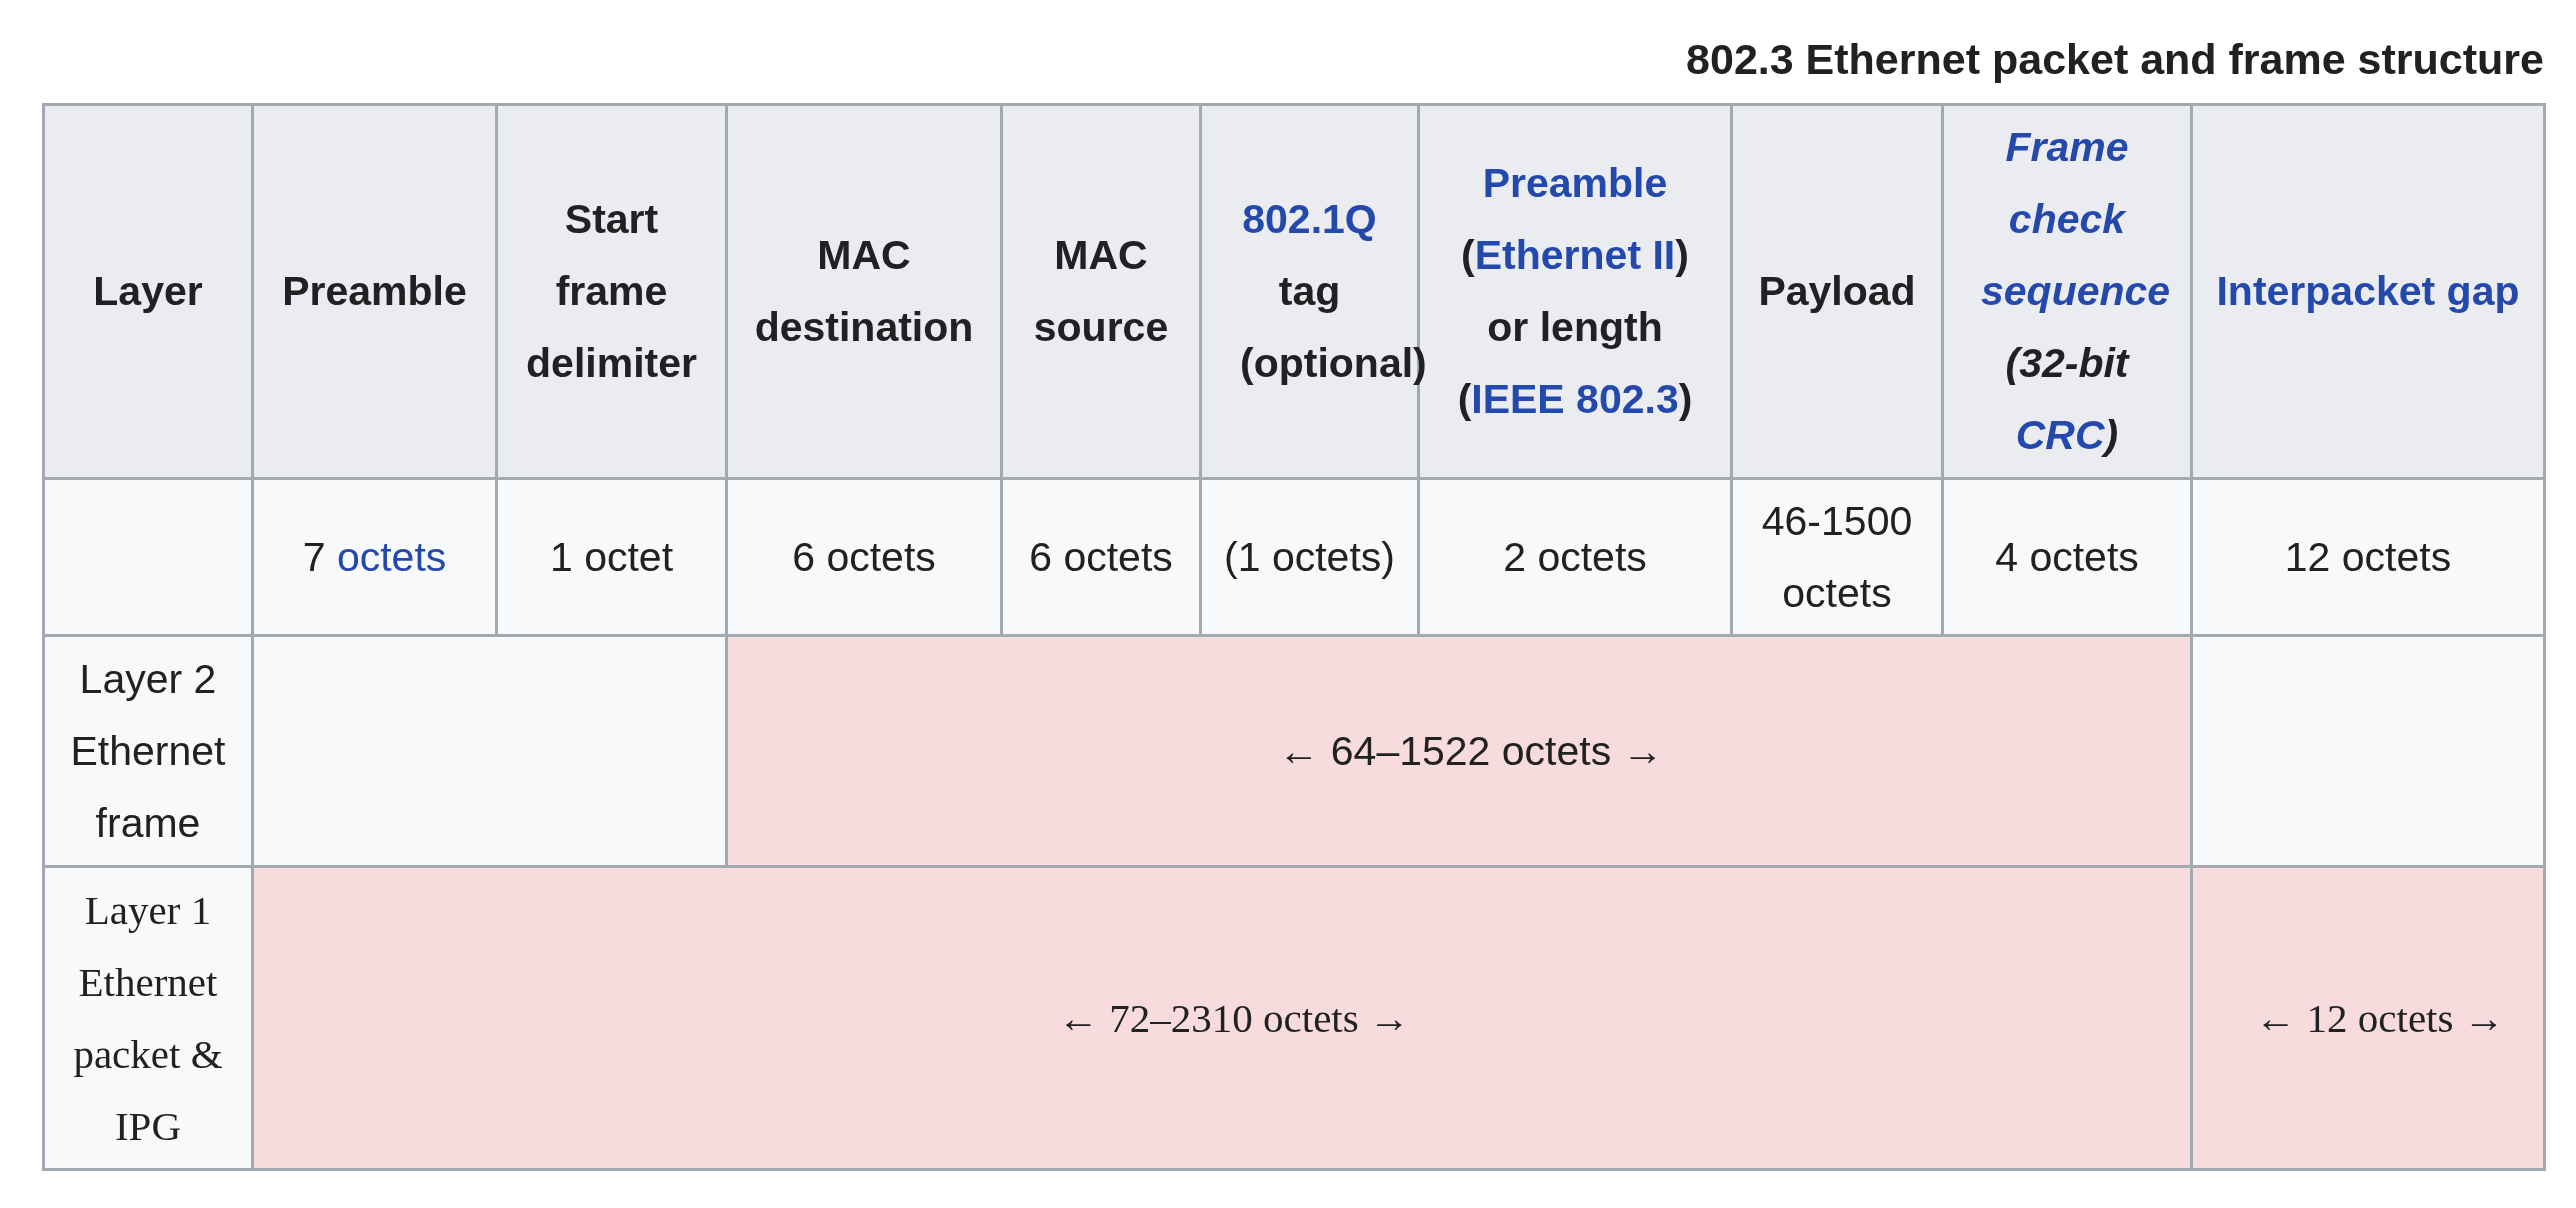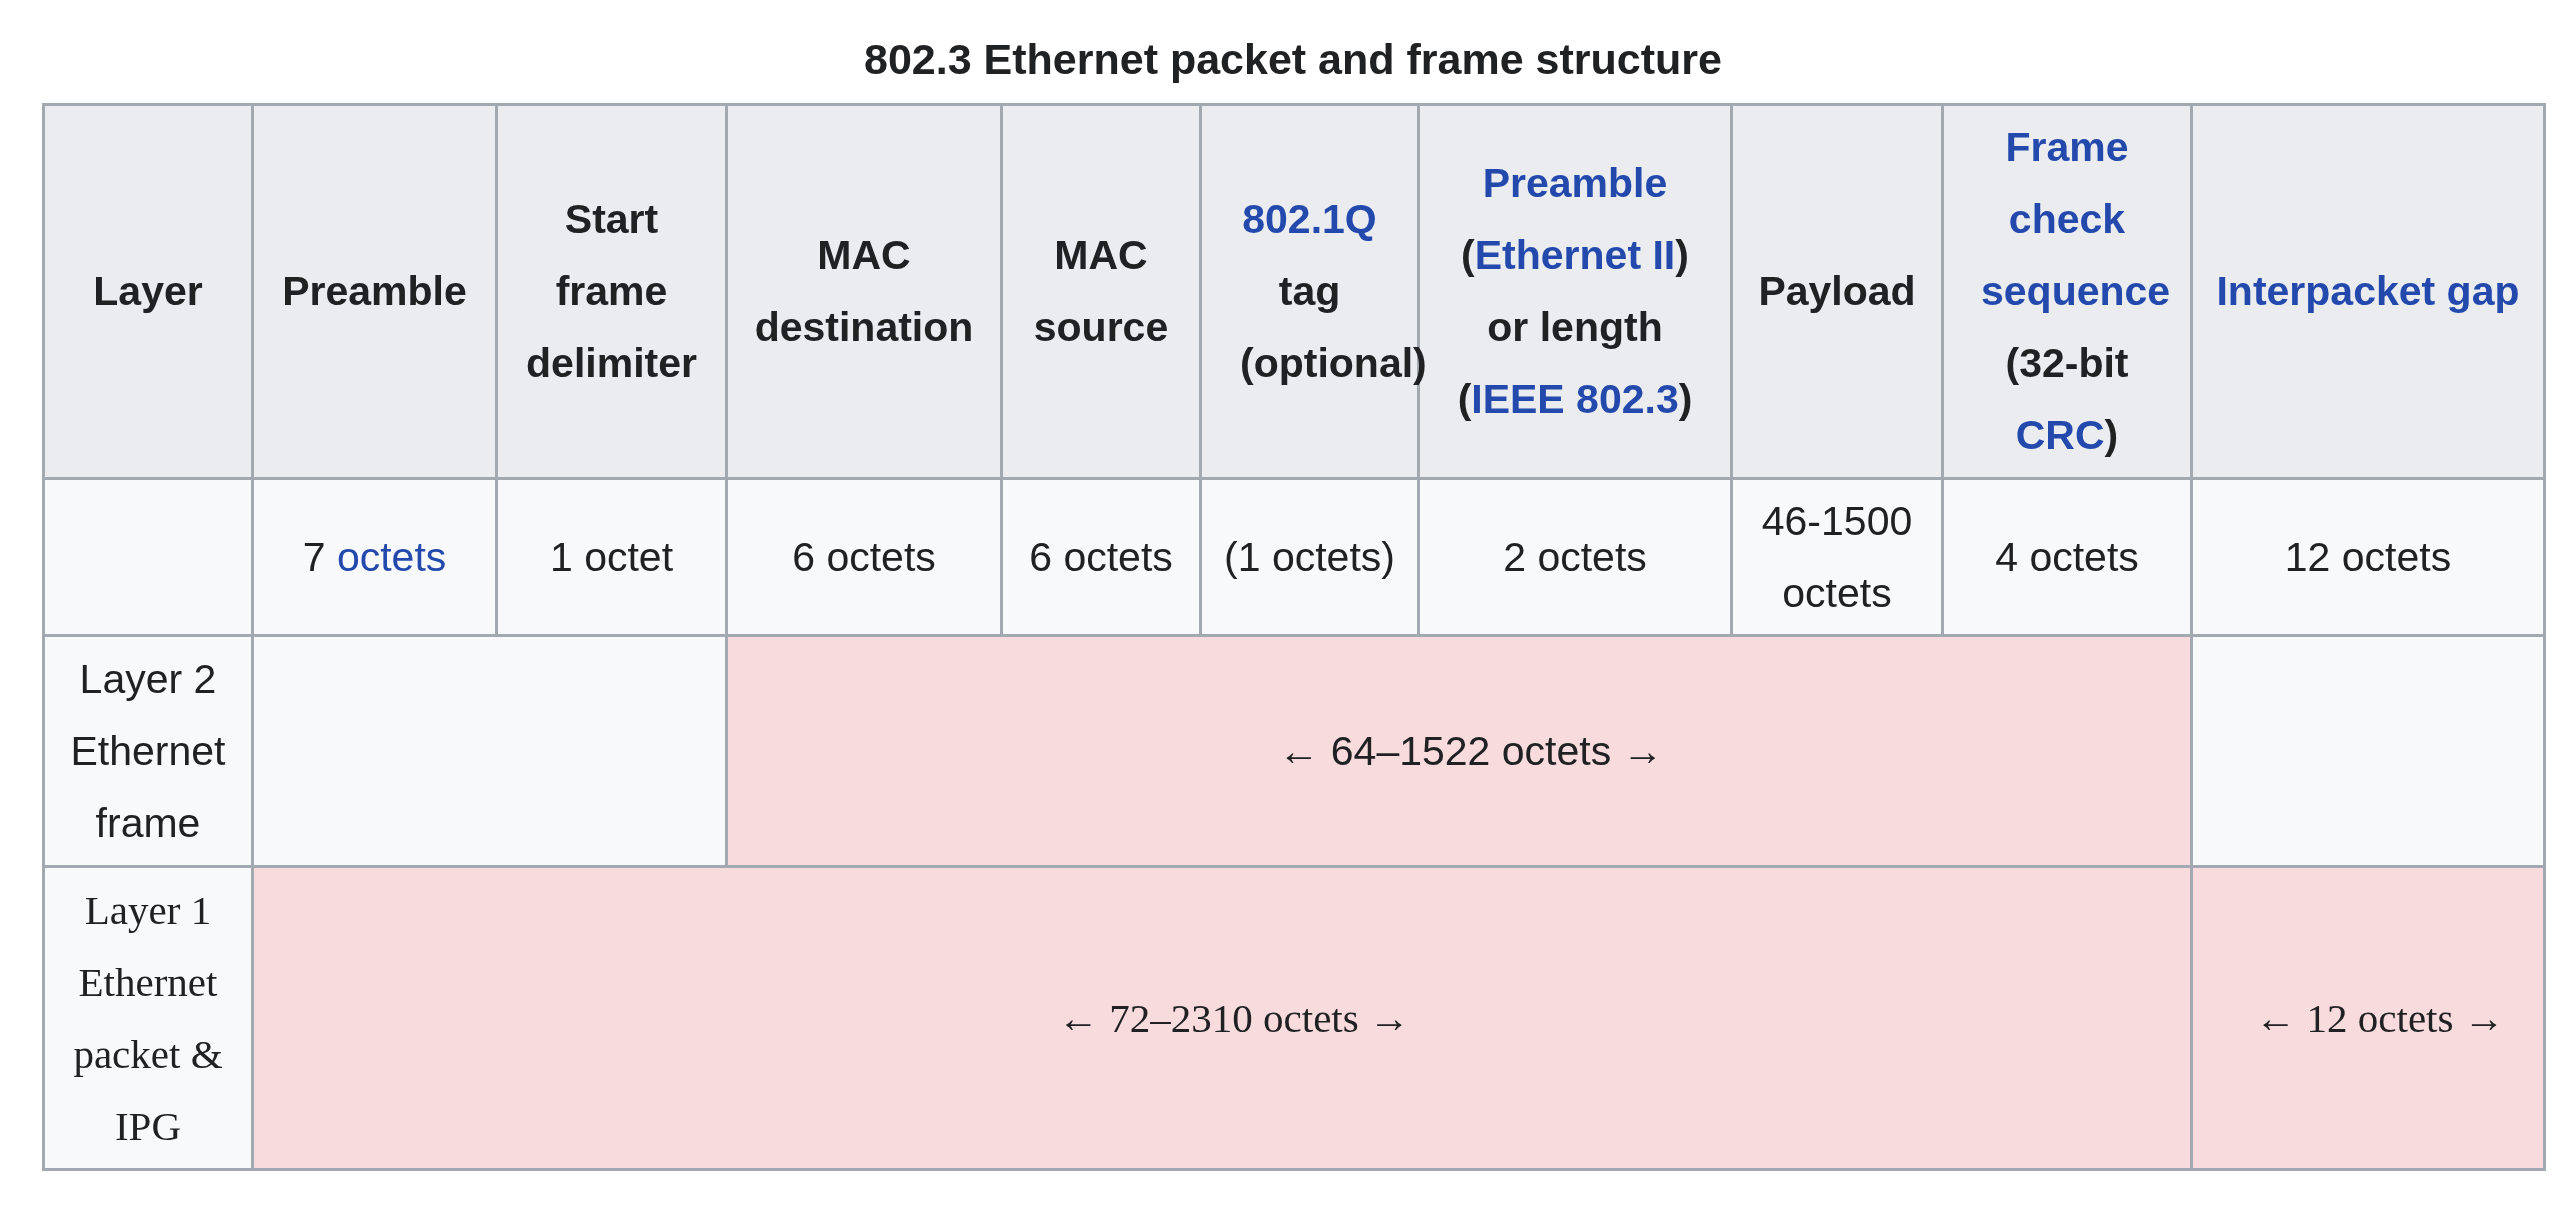--- a/index.html
+++ b/index.html
@@ -15,21 +15,21 @@
   html, body {
     width: 2576px; height: 1208px;
     background: var(--page-bg);
     font-family: "Liberation Sans", "DejaVu Sans", sans-serif;
     color: var(--text);
     overflow: hidden;
   }
   .title {
     margin: 36px 0 0 42px;
     width: 2502px;
-    text-align: center;
+    text-align: right;
     font-size: 43px;
     font-weight: bold;
     line-height: 47px;
     color: var(--text);
   }
   table.frame-table {
     border-collapse: collapse;
     table-layout: fixed;
     width: 2502px;
     margin: 19.7px 0 0 42px;
@@ -44,21 +44,21 @@
     background: var(--cell-bg);
     font-weight: normal;
   }
   thead th { background: var(--header-bg); font-weight: bold; }
   tr.row-header   { height: 374px; }
   tr.row-octets   { height: 157px; }
   tr.row-layer2   { height: 231px; }
   tr.row-layer1   { height: 303px; font-family: Liberation Serif, serif; }
   .hdr-1q    { padding: 0 38px; }
   .hdr-ether { padding: 0 34px; }
-  .hdr-fcs   { padding: 0 37px; }
+  .hdr-fcs   { padding: 0 37px; font-style: italic; }
   .pink { background: var(--pink); padding-left: 33px; }
   a.wlink {
     color: var(--link);
     text-decoration: none;
     cursor: pointer;
   }
 </style>
 </head>
 <body>
 

